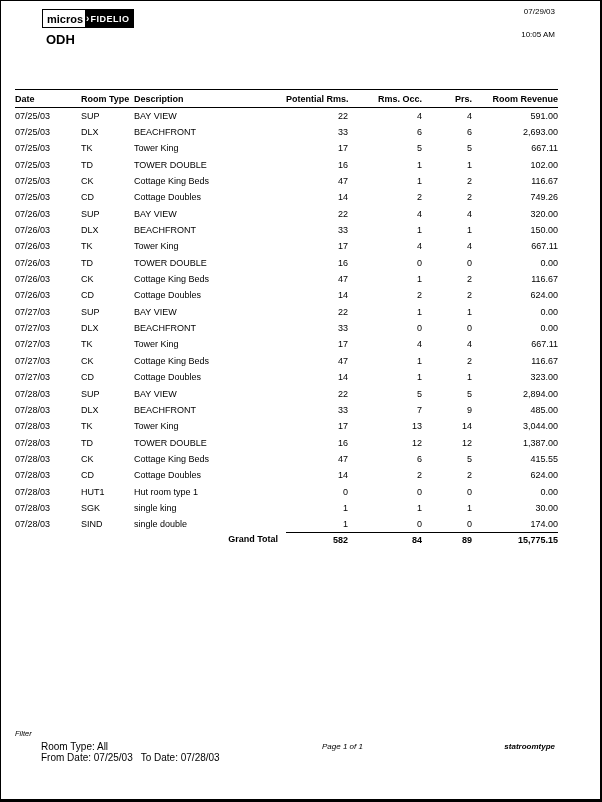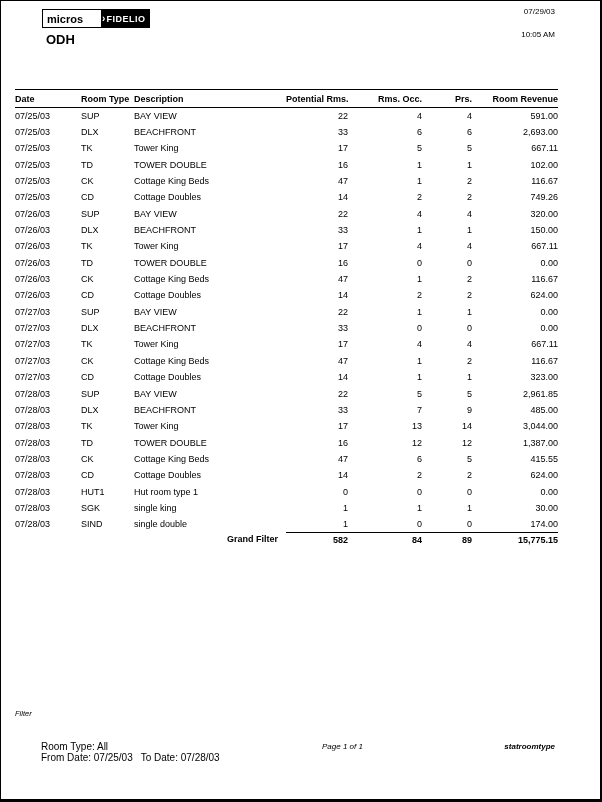--- a/index.html
+++ b/index.html
@@ -9,21 +9,21 @@
     font-family:"Liberation Sans", sans-serif; color:#000;
   }
   .page {
     position:absolute; inset:0; background:#fff;
     border:1px solid #000; border-right-width:2px; border-bottom-width:3px;
   }
 
   
   .logo {
     position:absolute; left:41px; top:8px; height:19px;
-    display:flex; align-items:stretch; border:1px solid #000;gap:16px;
+    display:flex; align-items:stretch; border:1px solid #000;
   }
   .logo-micros {
     background:#fff; color:#000; font-weight:bold; font-size:11px;
     display:flex; align-items:center; padding:0 2px 0 4px;
   }
   .logo-black {
     background:#000; color:#fff; display:flex; align-items:center; padding:0 4px 0 1px;
   }
   .logo-arrow { font-size:10px; font-weight:bold; margin-right:1px; }
   .logo-fidelio { font-size:9px; font-weight:bold; letter-spacing:0.5px; }
@@ -48,21 +48,21 @@
     height:18px; font-weight:bold; text-align:left;margin-left:32px;
   }
   thead th.num { text-align:right; }
   tbody td { height:16.35px; }
   td.num { text-align:right; }
   tfoot td { font-weight:bold; padding-top:5px; height:14px; }
   tfoot td.gt-label { text-align:right; padding-right:8px; }
   tfoot td.gt-val { border-top:1px solid #000; text-align:right; }
 
   
-  .footer-filter-label { position:absolute; left:14px; top:708px; font-size:7.5px; font-style:italic; }
+  .footer-filter-label { position:absolute; left:14px; top:728px; font-size:7.5px; font-style:italic; }
   .footer-filter { position:absolute; left:40px; top:740px; font-size:10px; line-height:11px; }
   .footer-to-date { margin-left:8px; }
   .footer-page { position:absolute; left:321px; top:741px; font-size:8px; font-style:italic; }
   .footer-report-id { position:absolute; right:45px; top:741px; font-size:8px; font-style:italic;font-weight:bold; }
 </style>
 </head>
 <body>
 
 <div class="page">
 
@@ -256,21 +256,21 @@
           <td class="num">1</td>
           <td class="num">323.00</td>
         </tr>
         <tr>
           <td>07/28/03</td>
           <td>SUP</td>
           <td>BAY VIEW</td>
           <td class="num">22</td>
           <td class="num">5</td>
           <td class="num">5</td>
-          <td class="num">2,961.85</td>
+          <td class="num">2,894.00</td>
         </tr>
         <tr>
           <td>07/28/03</td>
           <td>DLX</td>
           <td>BEACHFRONT</td>
           <td class="num">33</td>
           <td class="num">7</td>
           <td class="num">9</td>
           <td class="num">485.00</td>
         </tr>
@@ -333,21 +333,21 @@
           <td>SIND</td>
           <td>single double</td>
           <td class="num">1</td>
           <td class="num">0</td>
           <td class="num">0</td>
           <td class="num">174.00</td>
         </tr>
       </tbody>
     <tfoot>
       <tr>
-        <td colspan="3" class="gt-label">Grand Filter</td>
+        <td colspan="3" class="gt-label">Grand Total</td>
         <td class="gt-val">582</td>
         <td class="gt-val">84</td>
         <td class="gt-val">89</td>
         <td class="gt-val">15,775.15</td>
       </tr>
     </tfoot>
   </table>
 
   <div class="footer-filter-label">Filter</div>
   <div class="footer-filter">

